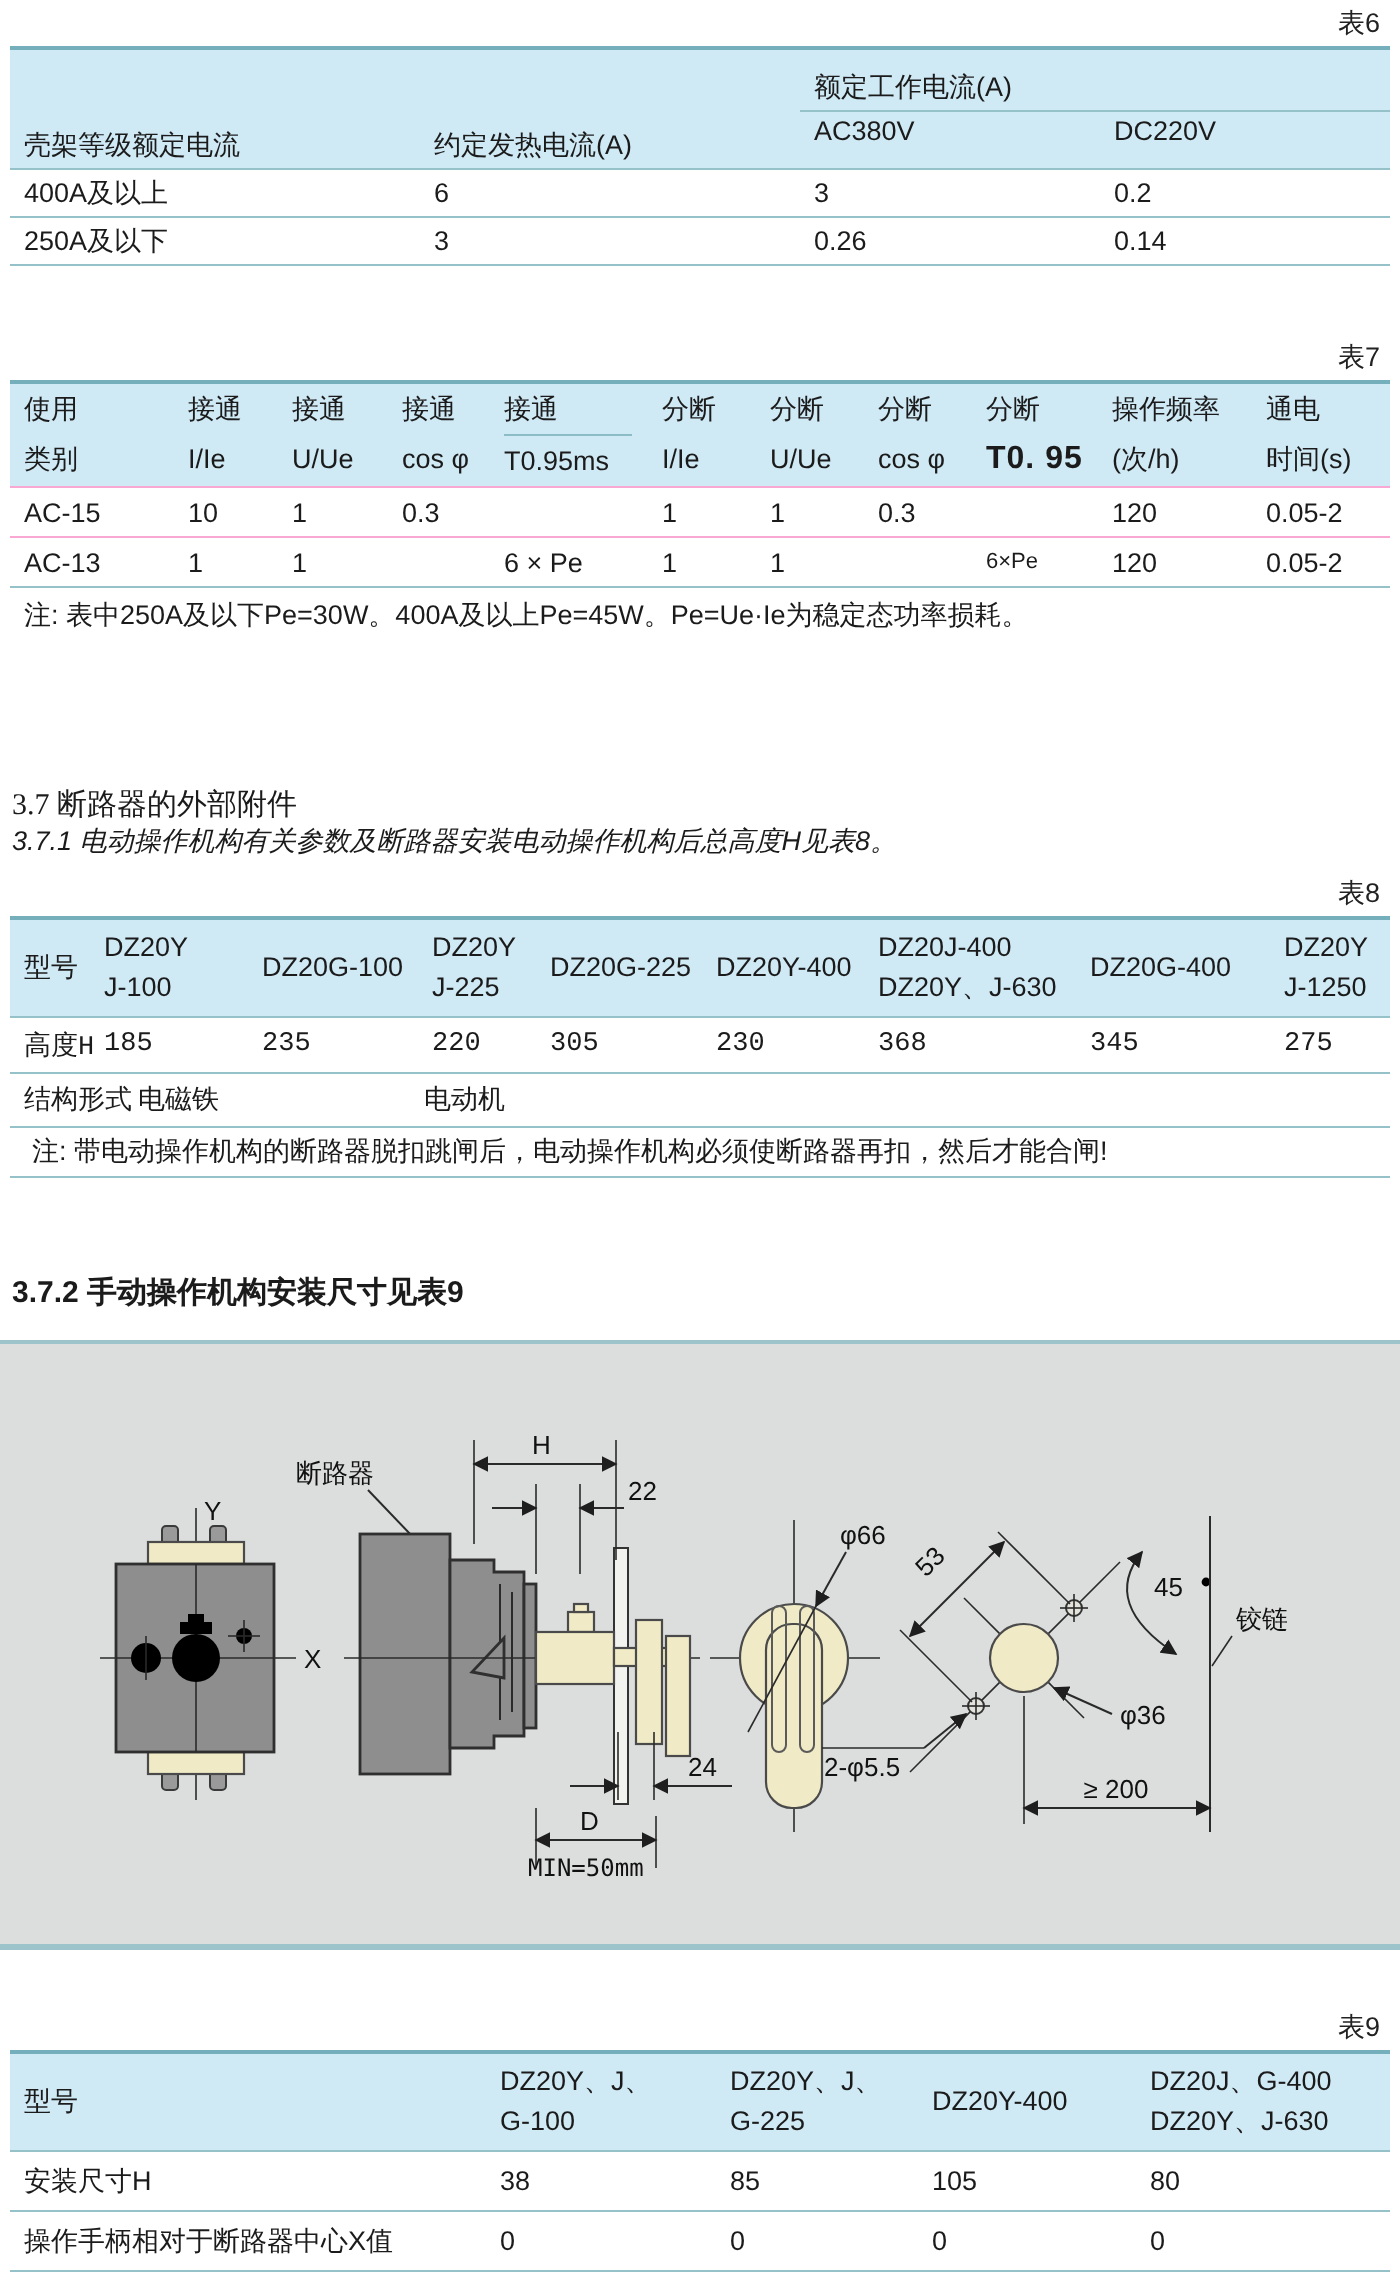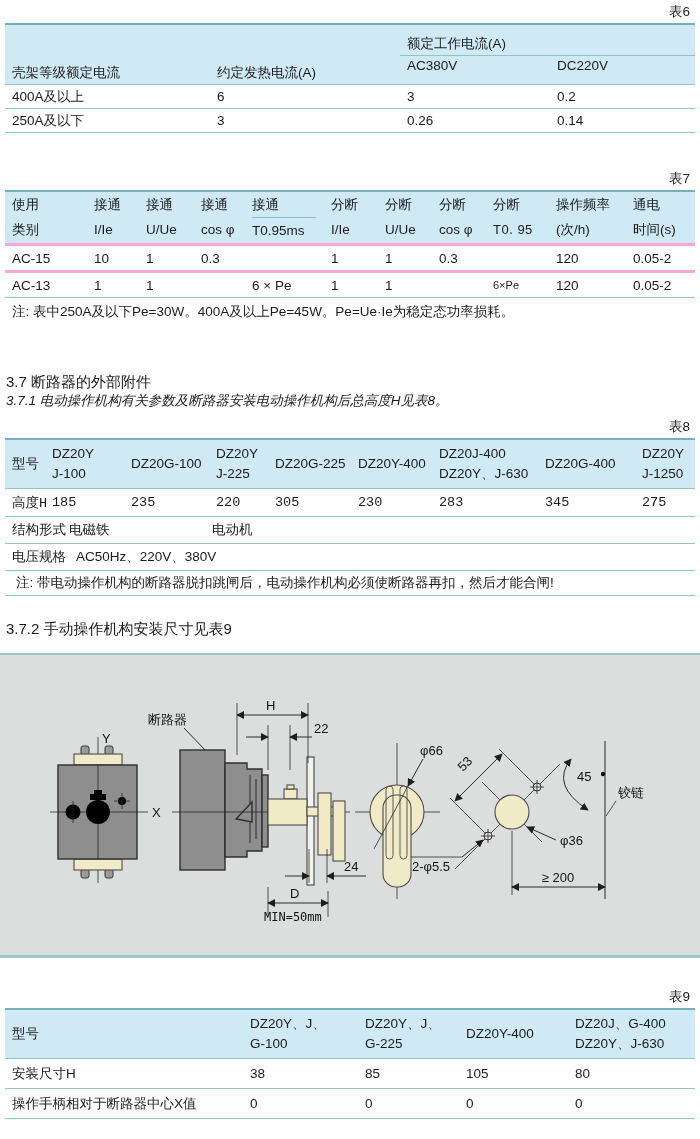--- a/index.html
+++ b/index.html
@@ -16,32 +16,32 @@
   
   .t6 tr.h1 td{height:28px;vertical-align:bottom;padding-bottom:2px;}
   .t6 tr.h2 td{height:26px;vertical-align:top;padding-top:2px;}
   .t6 td.vmid{vertical-align:middle;padding-bottom:0;}
   .t6 td.grp{border-bottom:1px solid #95c1c9;}
   .t6 tr.row td{height:23px;border-top:1px solid #95c1c9;}
   
   .t7 tr.hdr td{height:50px;vertical-align:top;}
   .t7 span.l1,.t7 span.l2{display:block;line-height:25px;height:25px;}
   .t7 span.ul{border-bottom:1px solid #8cbcc6;margin-right:8px;}
-  .t7 span.sm2{font-size:13px;letter-spacing:.5px;}
-  .t7 tr.row td{height:24px;border-top:3px solid #f9a8d4;}
+  .t7 span.sm2{font-size:16px;letter-spacing:.5px;font-weight:bold;}
+  .t7 tr.row td{height:24px;border-top:1px solid #f9a8d4;}
   .t7 tr.row td:nth-child(9){font-size:11px;}
   .note-line{font-size:13.5px;margin:5px 0 0 12px;}
   
   .h-big{font-size:15px;margin-left:6px;}
   .h-mid{font-size:13.5px;margin-left:6px;}
-  #h37{margin-top:52px;}
+  #h37{margin-top:76px;font-family:Liberation Serif, serif;}
   #h371{font-style:italic;}
   #lbl7{margin-top:38px;}
   #lbl8{margin-top:9px;}
-  #h372{margin-top:24px;}
+  #h372{margin-top:48px;font-weight:bold;}
   #lbl9{margin-top:31px;}
   table{margin-top:3px;}
   
   .t8 tr.hdr td{height:48px;vertical-align:middle;}
   .t8 span.l1,.t8 span.l2{display:block;line-height:20px;}
   .t8 span.l2:empty{display:none;}
   .t8 tr.rh td{height:27px;border-top:1px solid #95c1c9;font-family:Liberation Mono, monospace;}
   .t8 tr.rs td,.t8 tr.rv td{height:26px;border-top:1px solid #95c1c9;margin-left:48px;}
   .t8 tr.rn td{height:24px;border-top:1px solid #95c1c9;padding-left:11px;}
   .t8 td.structcell{position:relative;}
@@ -248,32 +248,27 @@
           <span class="l2">J-1250</span>
         </td>
   </tr>
   <tr class="rh">
     <td>高度H</td>
     <td>185</td>
     <td>235</td>
     <td>220</td>
     <td>305</td>
     <td>230</td>
-    <td>283</td>
+    <td>368</td>
     <td>345</td>
     <td>275</td>
   </tr>
   <tr class="rs">
     <td colspan="9" class="structcell">
       <span class="slabel">结构形式</span><span>电磁铁</span><span class="motor">电动机</span>
-    </td>
-  </tr>
-  <tr class="rv">
-    <td colspan="9">
-      <span class="vlabel">电压规格</span><span>AC50Hz、220V、380V</span>
     </td>
   </tr>
   <tr class="rn">
     <td colspan="9">注: 带电动操作机构的断路器脱扣跳闸后，电动操作机构必须使断路器再扣，然后才能合闸!</td>
   </tr>
 </tbody>
   </table>
 
 <div class="h-big" id="h372">3.7.2 手动操作机构安装尺寸见表9</div>
 

